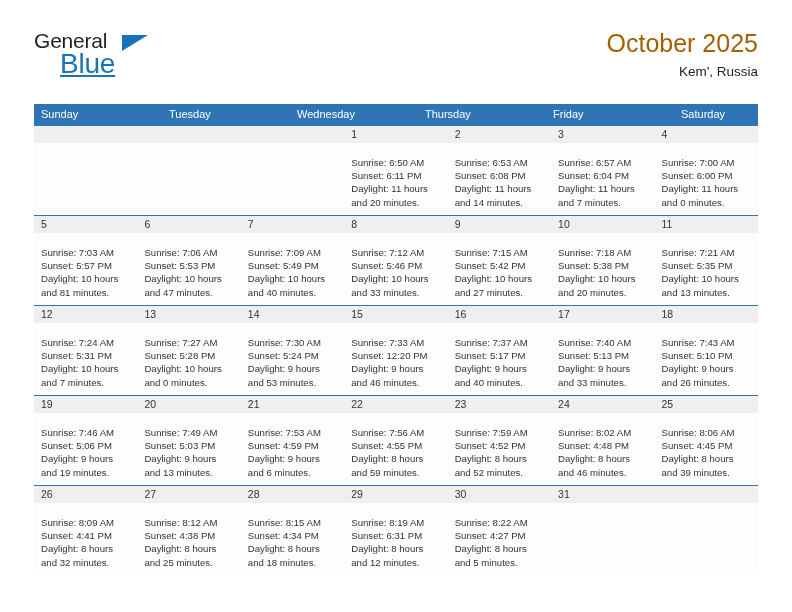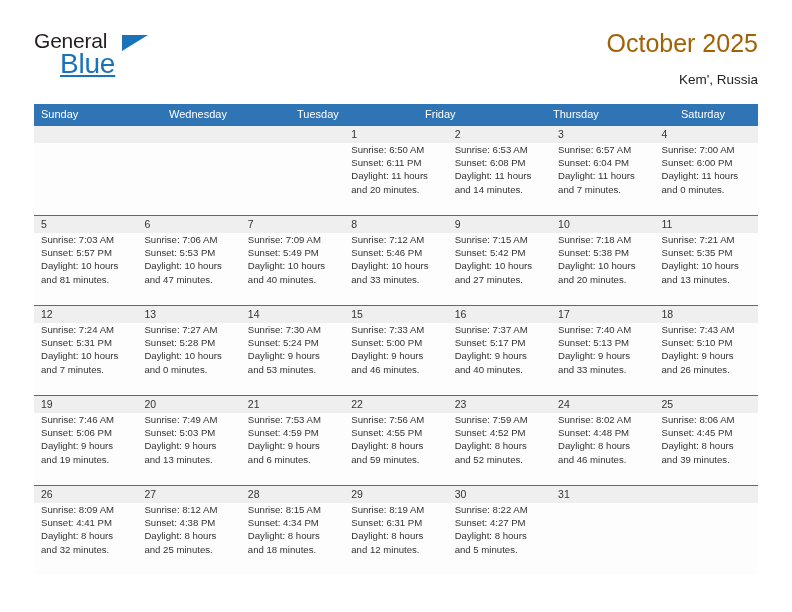--- a/index.html
+++ b/index.html
@@ -73,21 +73,21 @@
   }
   .cal-title {
     font-size: 25px;
     color: #a16207;
     line-height: 1.1;
     white-space: nowrap;
   }
   .cal-subtitle {
     font-size: 13.5px;
     color: #222222;
-    margin-top: 15px;
+    margin-top: 7px;
     line-height: 1.1;
     white-space: nowrap;
   }
 
   
   .calendar {
     position: absolute;
     left: 34px;
     top: 104px;
     width: 724px;
@@ -129,21 +129,21 @@
   .datebar {
     background: #efefef;
     height: 17px;
     padding: 1px 0 0 7px;
     box-sizing: border-box;
     font-size: 10.5px;
     color: #333333;
     line-height: 15px;
   }
   .cell-body {
-    padding: 0 7px 0 7px;
+    padding: 13px 7px 0 7px;
     font-size: 9.6px;
     line-height: 13.2px;
     color: #333333;
   }
   .cell-body div {
     white-space: nowrap;
   }
 </style>
 </head>
 <body>
@@ -162,24 +162,24 @@
       <div class="cal-title">October 2025</div>
       <div class="cal-subtitle">Kem', Russia</div>
     </div>
 
   </div>
 
   <div class="calendar">
 
     <div class="dow-row">
       <div class="dow">Sunday</div>
+      <div class="dow">Tuesday</div>
       <div class="dow">Wednesday</div>
-      <div class="dow">Tuesday</div>
+      <div class="dow">Thursday</div>
       <div class="dow">Friday</div>
-      <div class="dow">Thursday</div>
       <div class="dow">Saturday</div>
     </div>
 
     <div class="week">
       <div class="cell empty">
         <div class="datebar"></div>
         <div class="cell-body">
           <div></div>
           <div></div>
           <div></div>
@@ -333,21 +333,21 @@
           <div>Sunrise: 7:30 AM</div>
           <div>Sunset: 5:24 PM</div>
           <div>Daylight: 9 hours</div>
           <div>and 53 minutes.</div>
         </div>
       </div>
       <div class="cell">
         <div class="datebar">15</div>
         <div class="cell-body">
           <div>Sunrise: 7:33 AM</div>
-          <div>Sunset: 5:00 PM</div>
+          <div>Sunset: 12:20 PM</div>
           <div>Daylight: 9 hours</div>
           <div>and 46 minutes.</div>
         </div>
       </div>
       <div class="cell">
         <div class="datebar">16</div>
         <div class="cell-body">
           <div>Sunrise: 7:37 AM</div>
           <div>Sunset: 5:17 PM</div>
           <div>Daylight: 9 hours</div>

